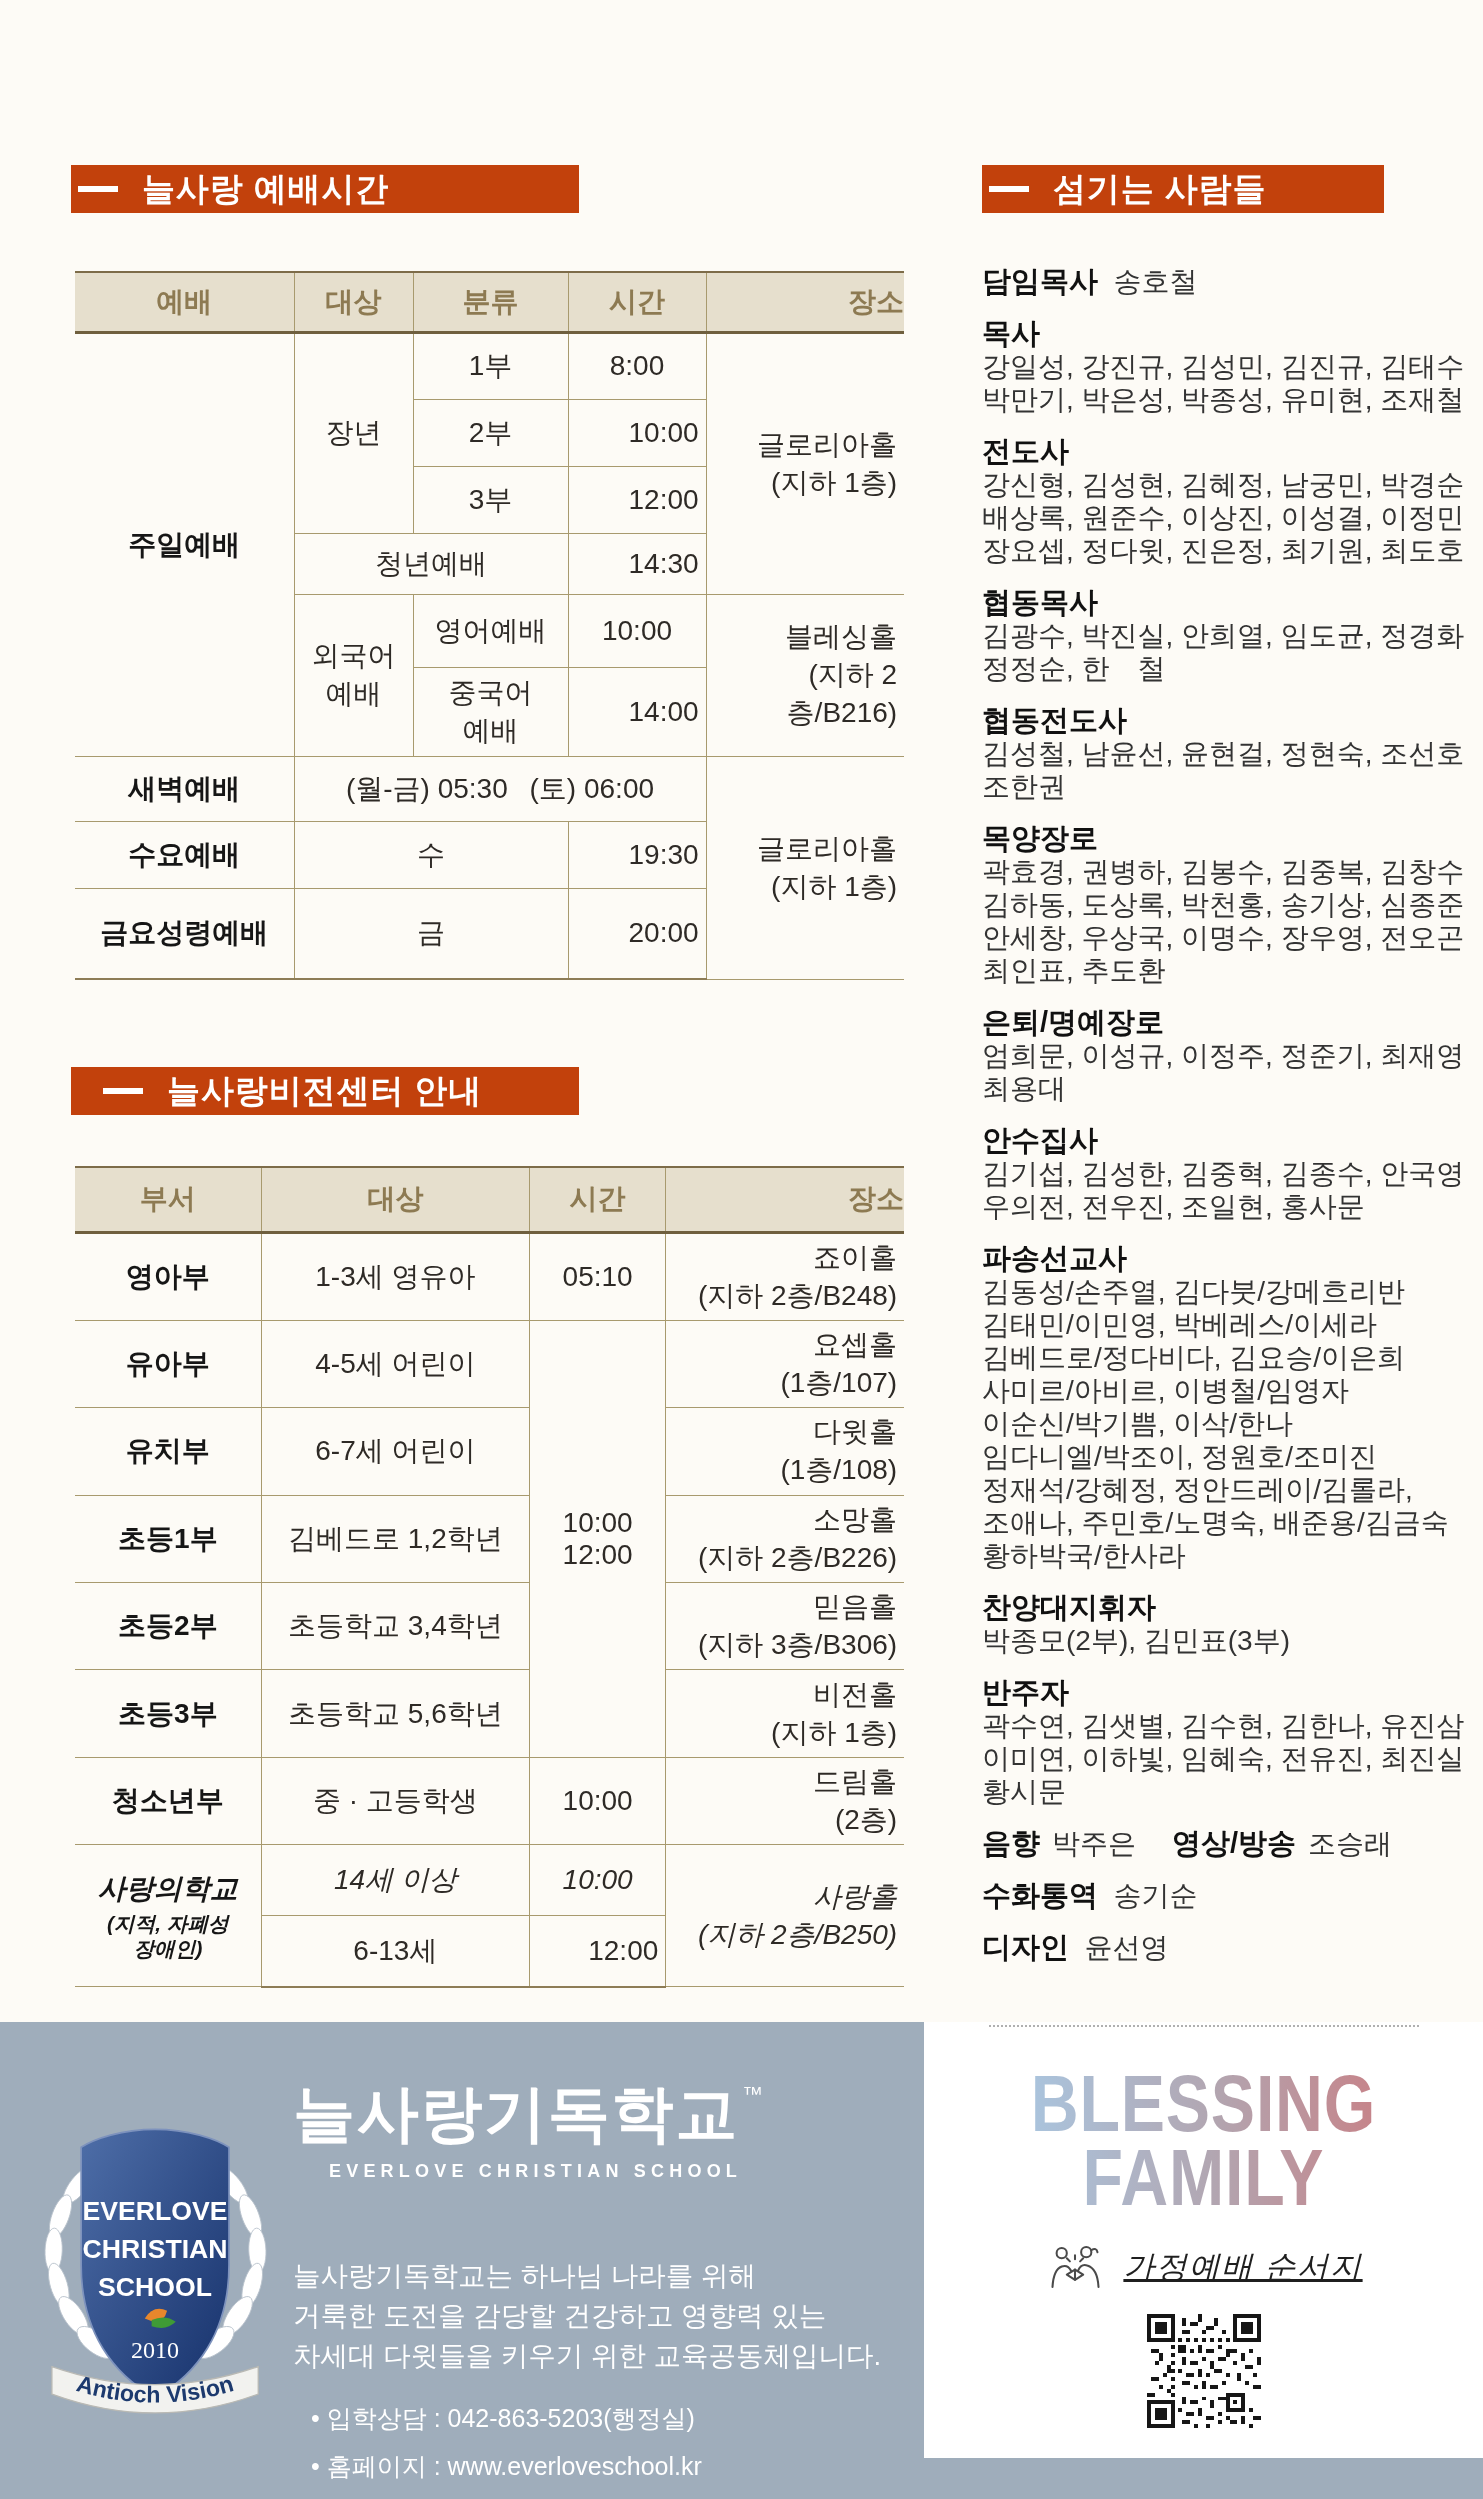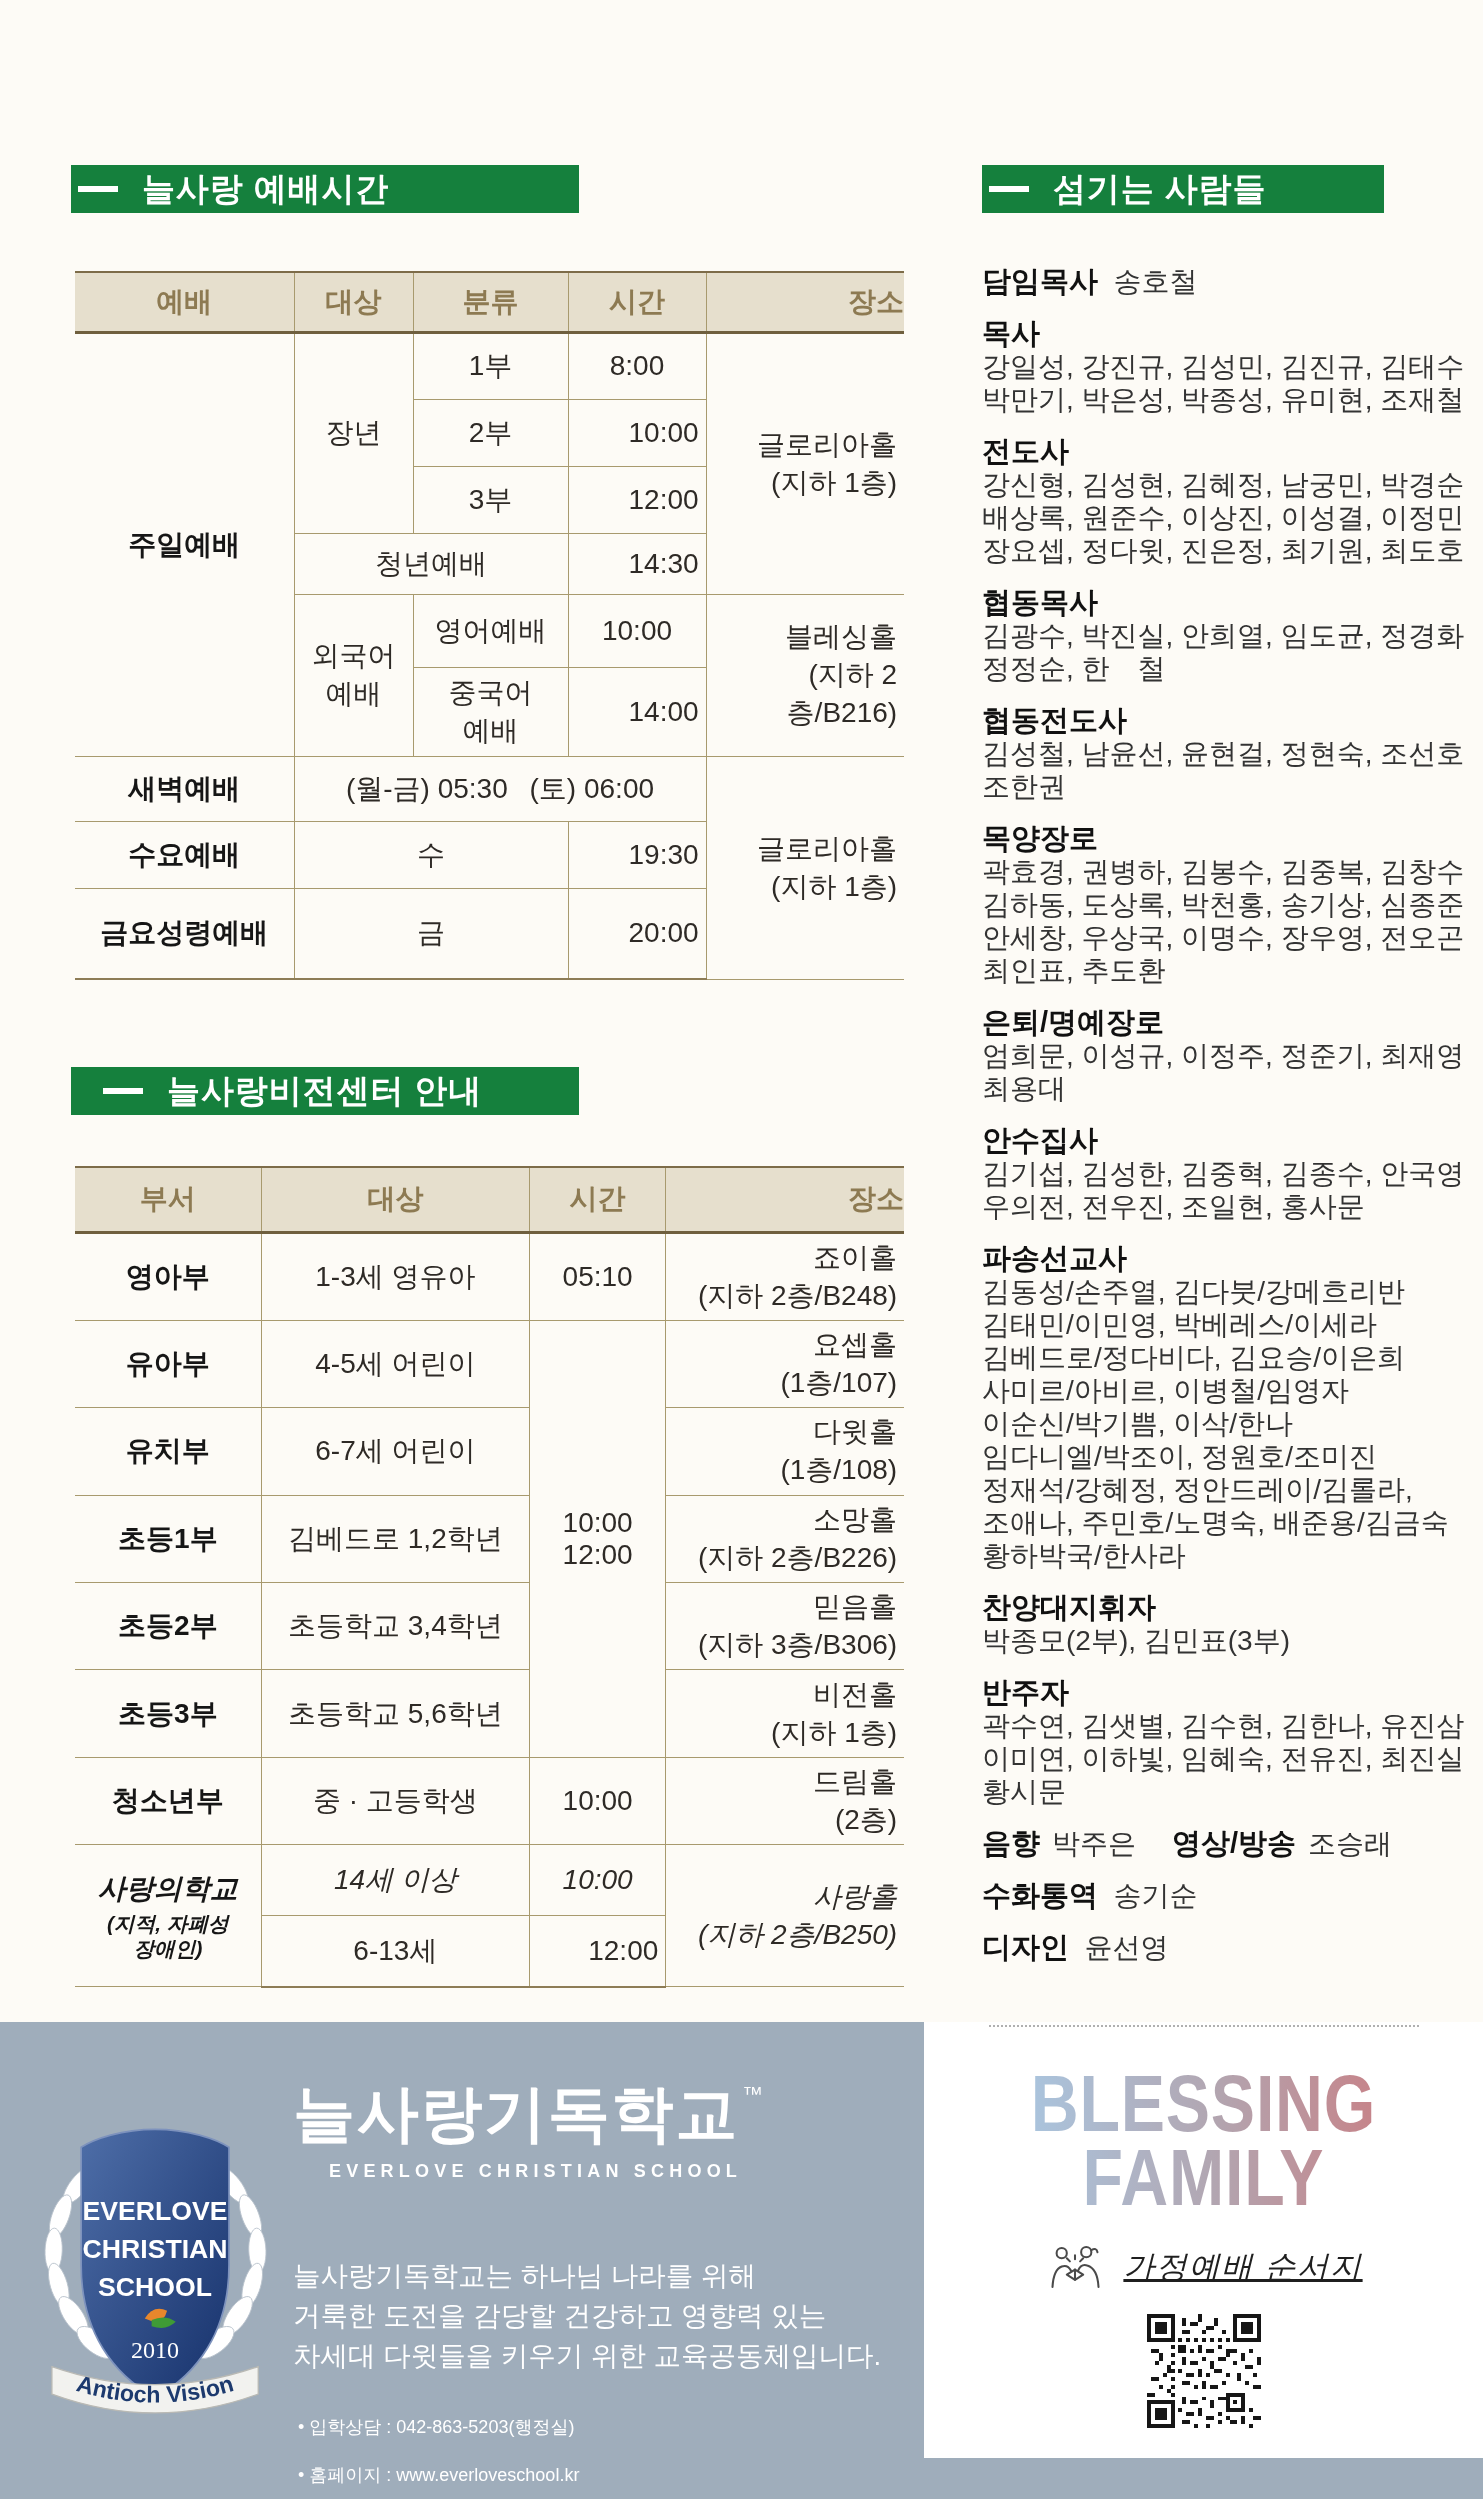--- a/index.html
+++ b/index.html
@@ -1,20 +1,20 @@
 <!DOCTYPE html>
 <html style="font-size:13.8px"><head>
 <meta charset="utf-8">
 <style>
   * { margin:0; padding:0; box-sizing:border-box; }
   body { font-family: "Liberation Sans", "DejaVu Sans", sans-serif; }
   .page { position:relative; width:1483px; height:2500px; background:#fdfbf6; overflow:hidden; }
 
   
-  .section-bar { position:absolute; height:48px; background:#15803d; display:flex; align-items:center; padding-left:6.9px; }
+  .section-bar { position:absolute; height:48px; background:#c2410c; display:flex; align-items:center; padding-left:6.9px; }
   .bar-dash { width:40px; height:6px; background:#ffffff; margin-right:24px; flex:0 0 auto; }
   .bar-title { color:#ffffff; font-size:33px; font-weight:700; letter-spacing:0.9px; }
 
   
   .tbl { position:absolute; border-collapse:collapse; table-layout:fixed; }
   .tbl th { background:#e6dfcd; color:#8d7a52; font-size:28px; font-weight:700;
             border-top:2.6px solid #7d6c49; border-bottom:3.4px solid #6f5f3e;
             border-left:1.7px solid #a89a6e; border-right:1.7px solid #a89a6e; }
   .tbl td { border:1.7px solid #a89a6e; font-size:28px; color:#2e2a26;
             text-align:center; vertical-align:middle; padding:5.2px 6.9px; }
@@ -36,21 +36,21 @@
   .pair-row .sep { display:inline-block; width:36px; }
 
   
   .footer { position:absolute; left:0; top:2022px; width:1483px; height:478px; background:#9fadbb; }
   .school-logo { position:absolute; left:33px; top:71px; }
   .school-info { position:absolute; left:293px; top:0; width:620px; color:#ffffff; }
   .school-name { position:absolute; top:50px; left:0; font-size:62px; font-weight:700; letter-spacing:1.7px; white-space:nowrap; }
   .school-name sup { font-size:20.7px; font-weight:400; vertical-align:34px; margin-left:3.4px; }
   .school-name-en { position:absolute; top:139px; left:36px; font-size:18px; font-weight:700; letter-spacing:5.2px; }
   .school-desc { position:absolute; top:234px; left:0; font-size:27.5px; line-height:40px; font-weight:400; white-space:nowrap; }
-  .school-bullets { position:absolute; top:372px; left:5px; font-size:18px; line-height:48px; white-space:nowrap;margin-top:9px; }
+  .school-bullets { position:absolute; top:372px; left:18px; font-size:25px; line-height:48px; white-space:nowrap; }
 
   .blessing-panel { position:absolute; left:924px; top:0; width:559px; height:436px; background:#ffffff; text-align:center; }
   .dotted { width:430px; margin:3.4px auto 0; border-top:2.6px dotted #b0b0b0; }
   .blessing-title { margin-top:40px; }
   .grad-line { display:block; font-size:79px; line-height:74px; font-weight:800; letter-spacing:0.9px;
                transform:scaleX(0.84); transform-origin:center;
                background:linear-gradient(90deg,#a9c8e3 8%,#b2a6b1 52%,#c97f84 92%);
                -webkit-background-clip:text; background-clip:text; color:transparent; }
   .caption-row { margin-top:29px; display:flex; justify-content:center; align-items:center; gap:17px; }
   .caption-text { font-size:31px; font-style:italic; color:#1f1f1f; letter-spacing:1.7px;text-decoration:underline; }

